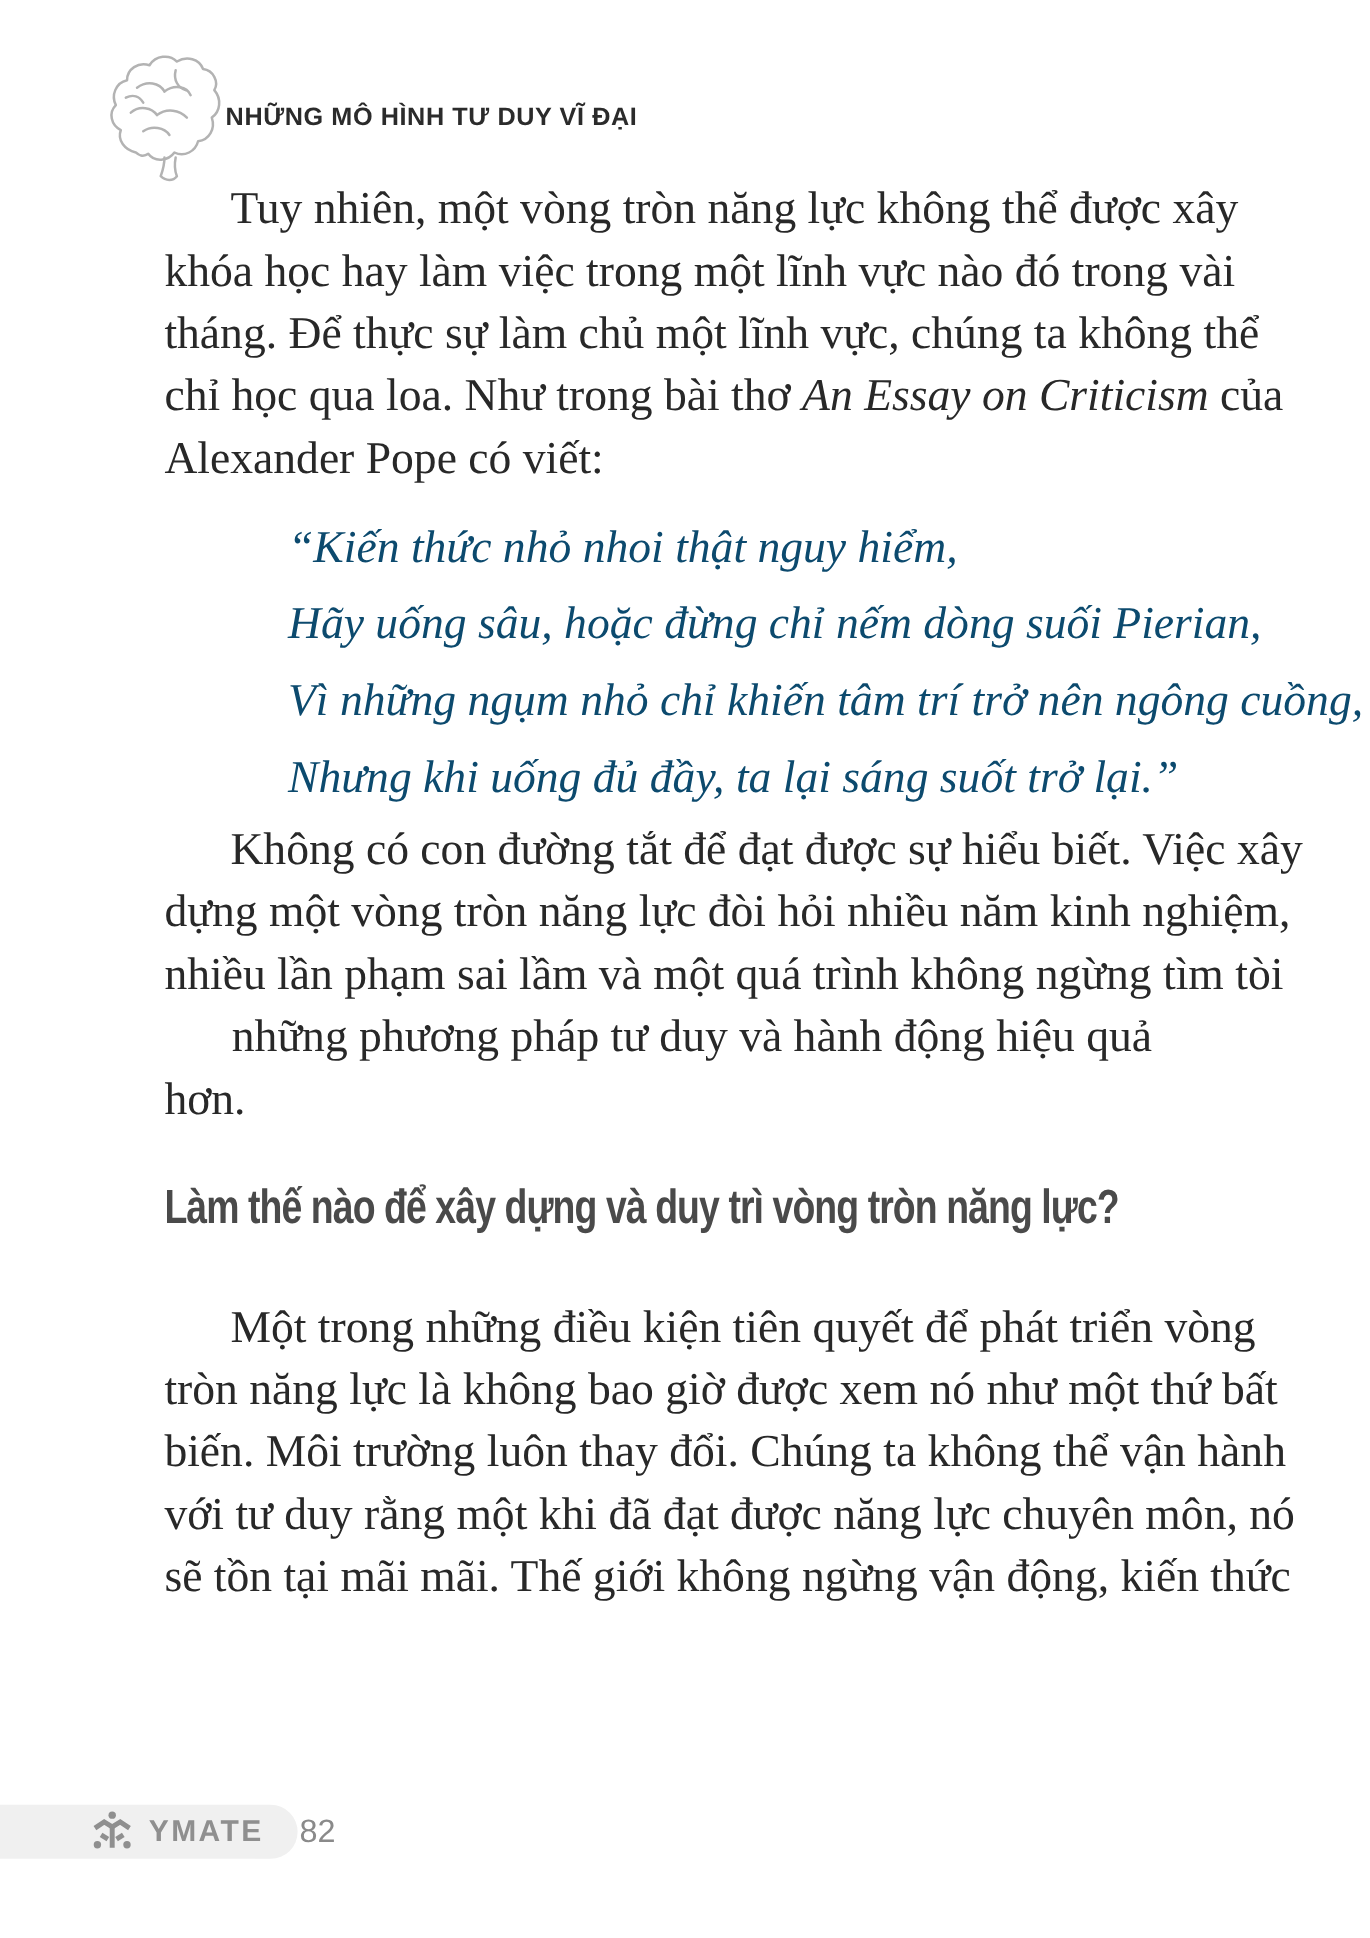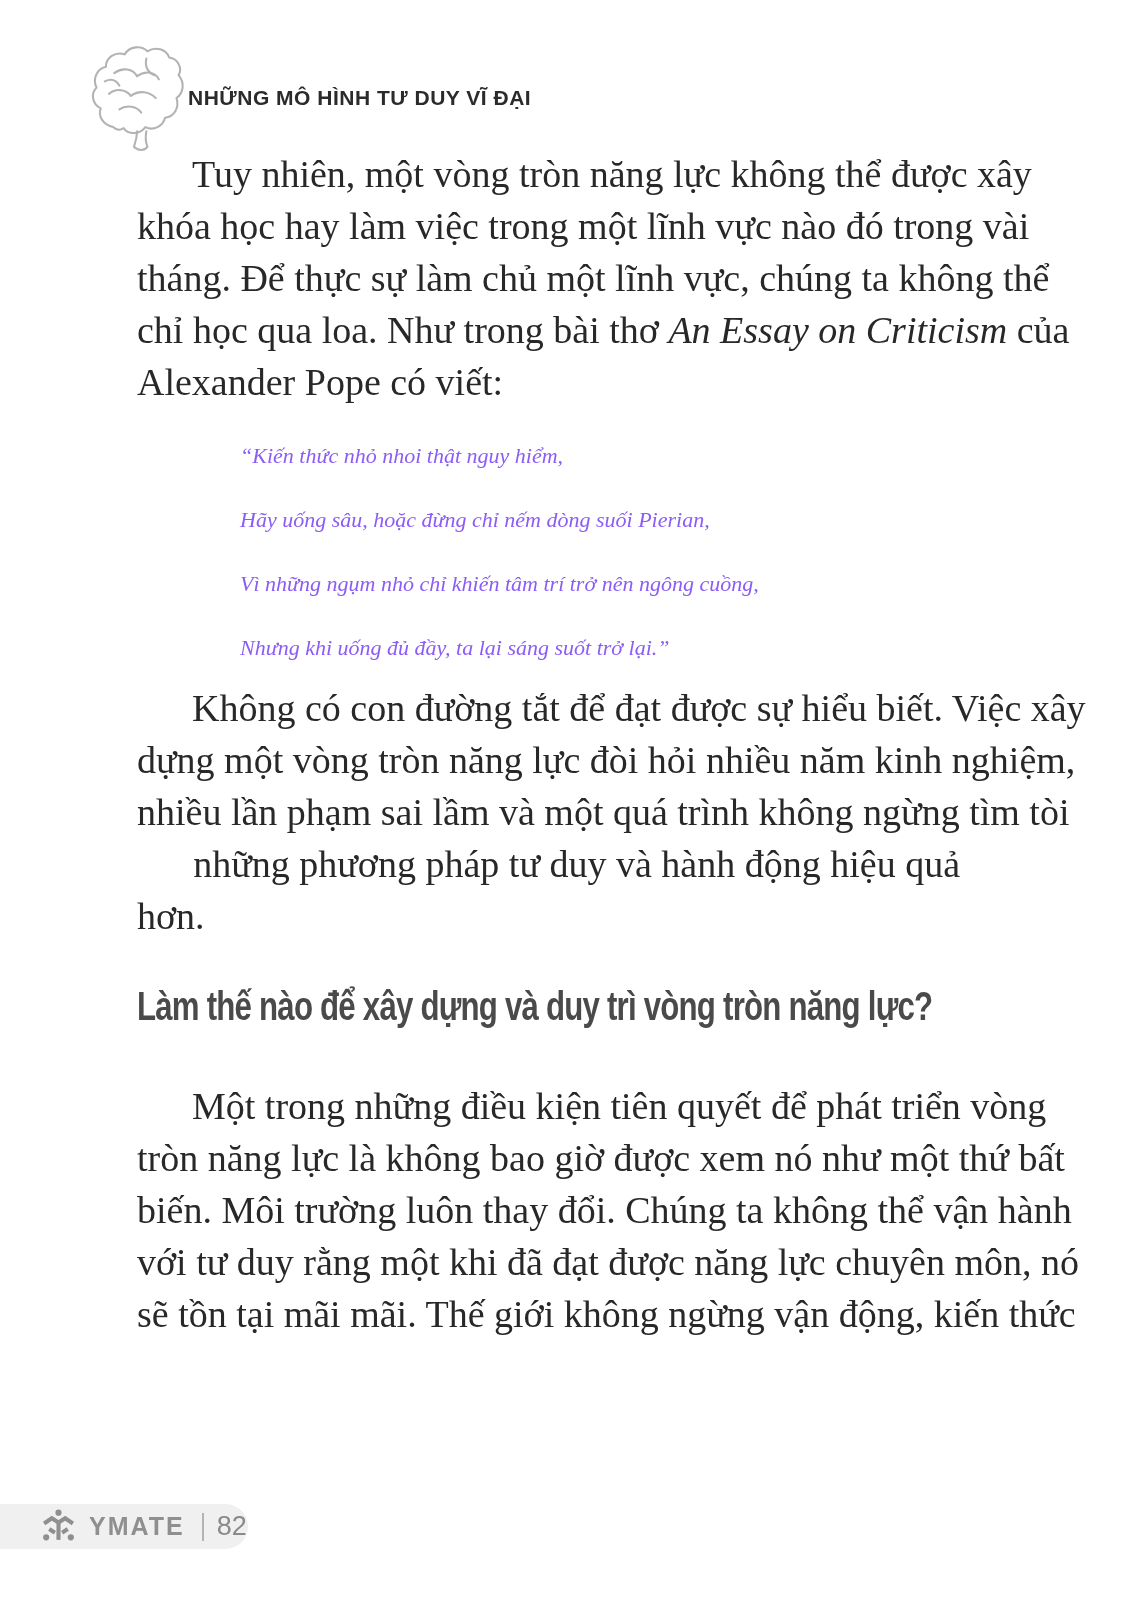--- a/index.html
+++ b/index.html
@@ -21,35 +21,35 @@
   .bodyline {
     font-family:"Liberation Serif", serif; font-size:38px; line-height:52px;
     color:#282828; text-align:justify; text-align-last:justify; white-space:nowrap;
   }
   .bodyline.left { text-align:right; text-align-last:left; white-space:normal; }
   .indent { text-indent:55px; }
   .it { font-style:italic; }
   .quote { margin:16px 0 2px 103px; }
   .quoteline {
     font-family:"Liberation Serif", serif; font-style:italic;
-    font-size:22px; line-height:64px; color:#8b5cf6; white-space:nowrap;
+    font-size:38px; line-height:64px; color:#0c4a6e; white-space:nowrap;
   }
   .para2 { margin-top:2px; }
   .section-heading {
     margin-top:42px; height:50px;
     font-family:"Liberation Sans", sans-serif; font-weight:bold;
     font-size:40px; letter-spacing:-1px; color:#4a4a4a;
     white-space:nowrap; transform:scaleX(0.78); transform-origin:left center;
   }
   .para3 { margin-top:46px; }
   
   .footer {
     position:absolute; left:0; top:1504px; width:248px; height:45px;
     background:#f0f0f0; border-radius:0 24px 24px 0;
-    display:flex; align-items:center; padding-left:40px;
+    display:flex; align-items:center; padding-left:75px;
   }
   .ymate-logo { width:37px; height:37px; flex:0 0 auto; }
   .brand {
     margin-left:12px; font-family:"Liberation Sans", sans-serif;
     font-weight:bold; font-size:25px; letter-spacing:2px; color:#8f8f8f;
   }
   .footer-divider { width:2px; height:28px; background:#b3b3b3; margin:0 13px 0 17px; }
   .pagenum { font-family:"Liberation Sans", sans-serif; font-size:27px; color:#8a8a8a; }
 </style>
 </head>

